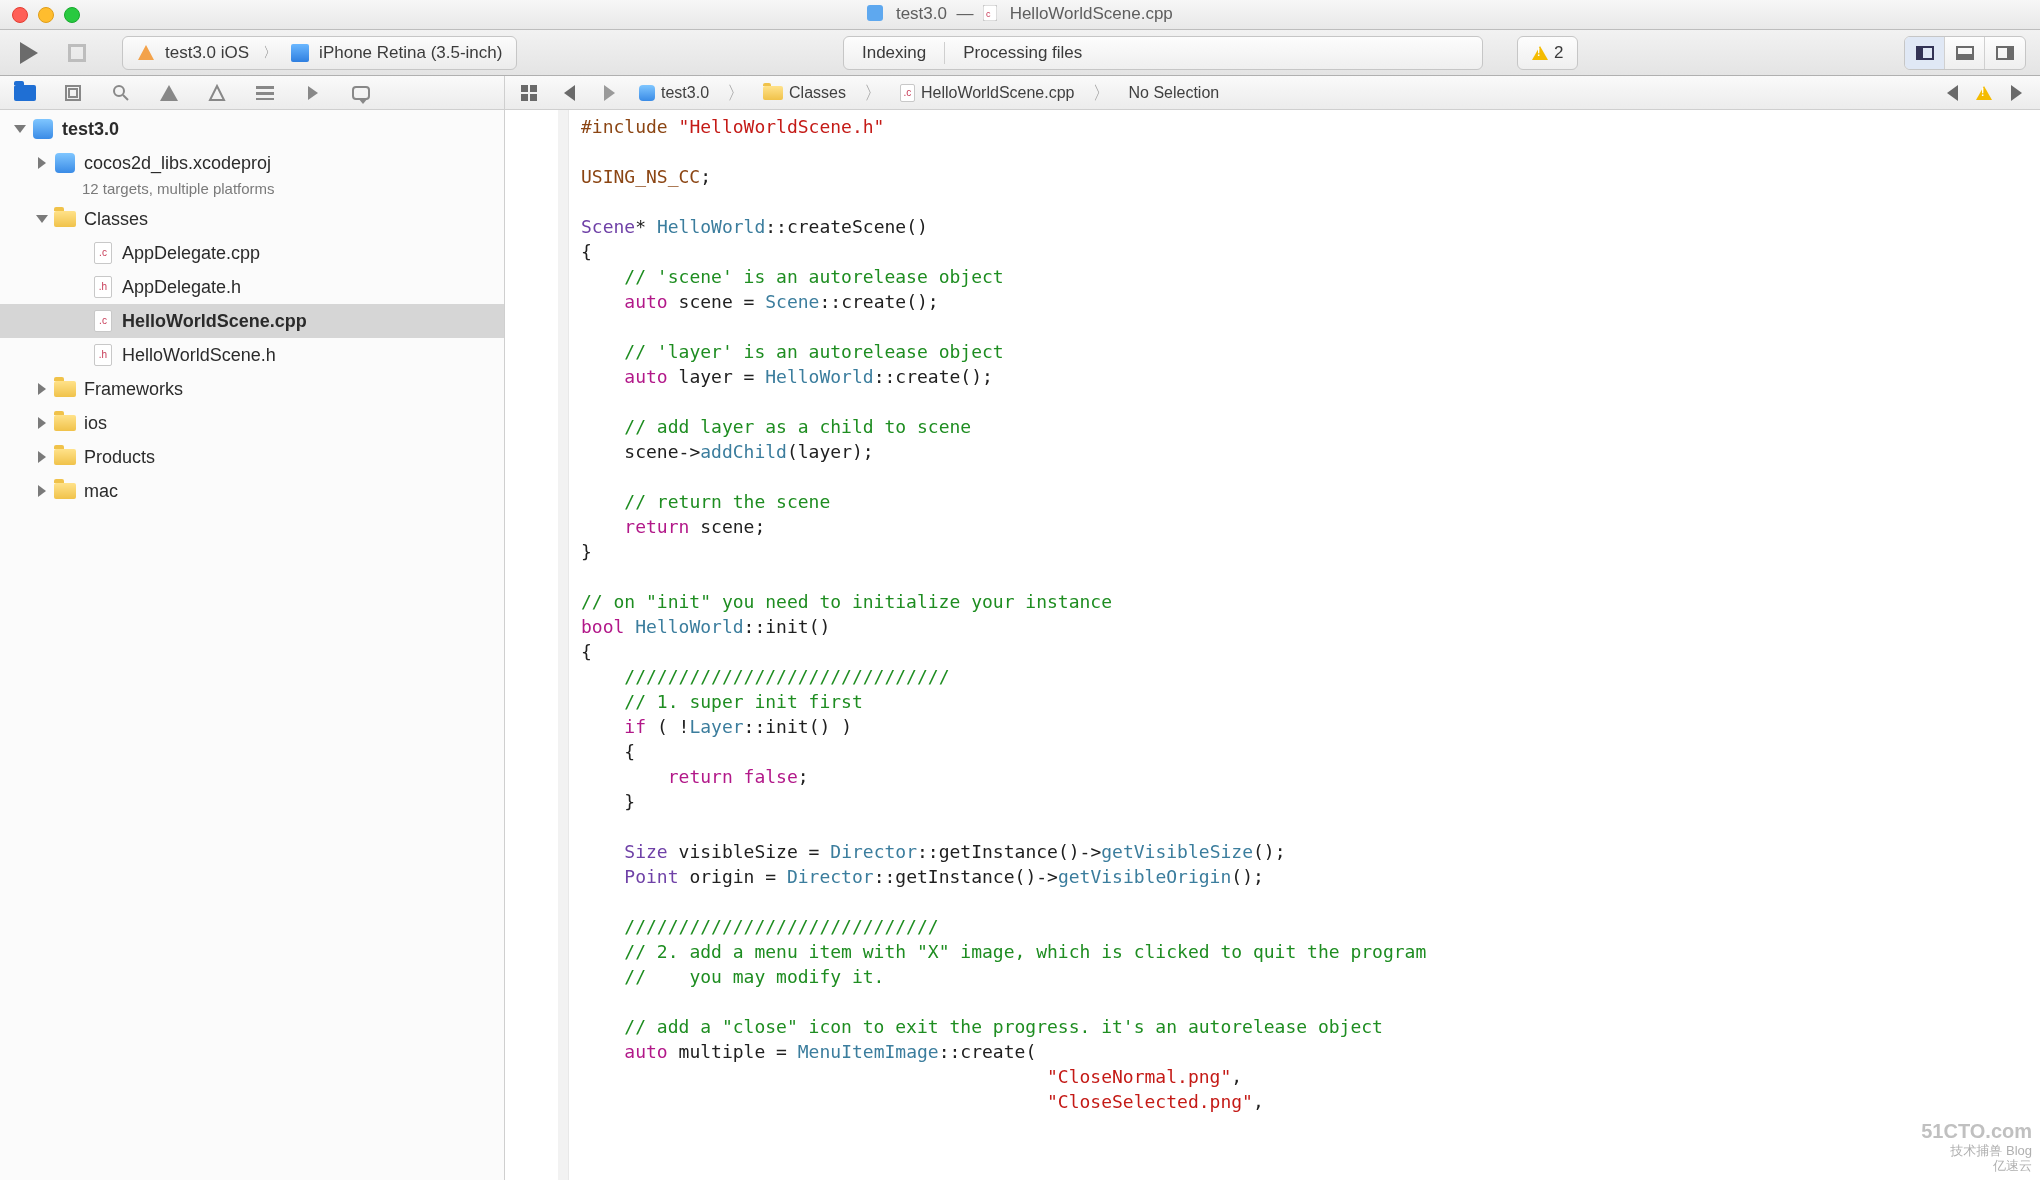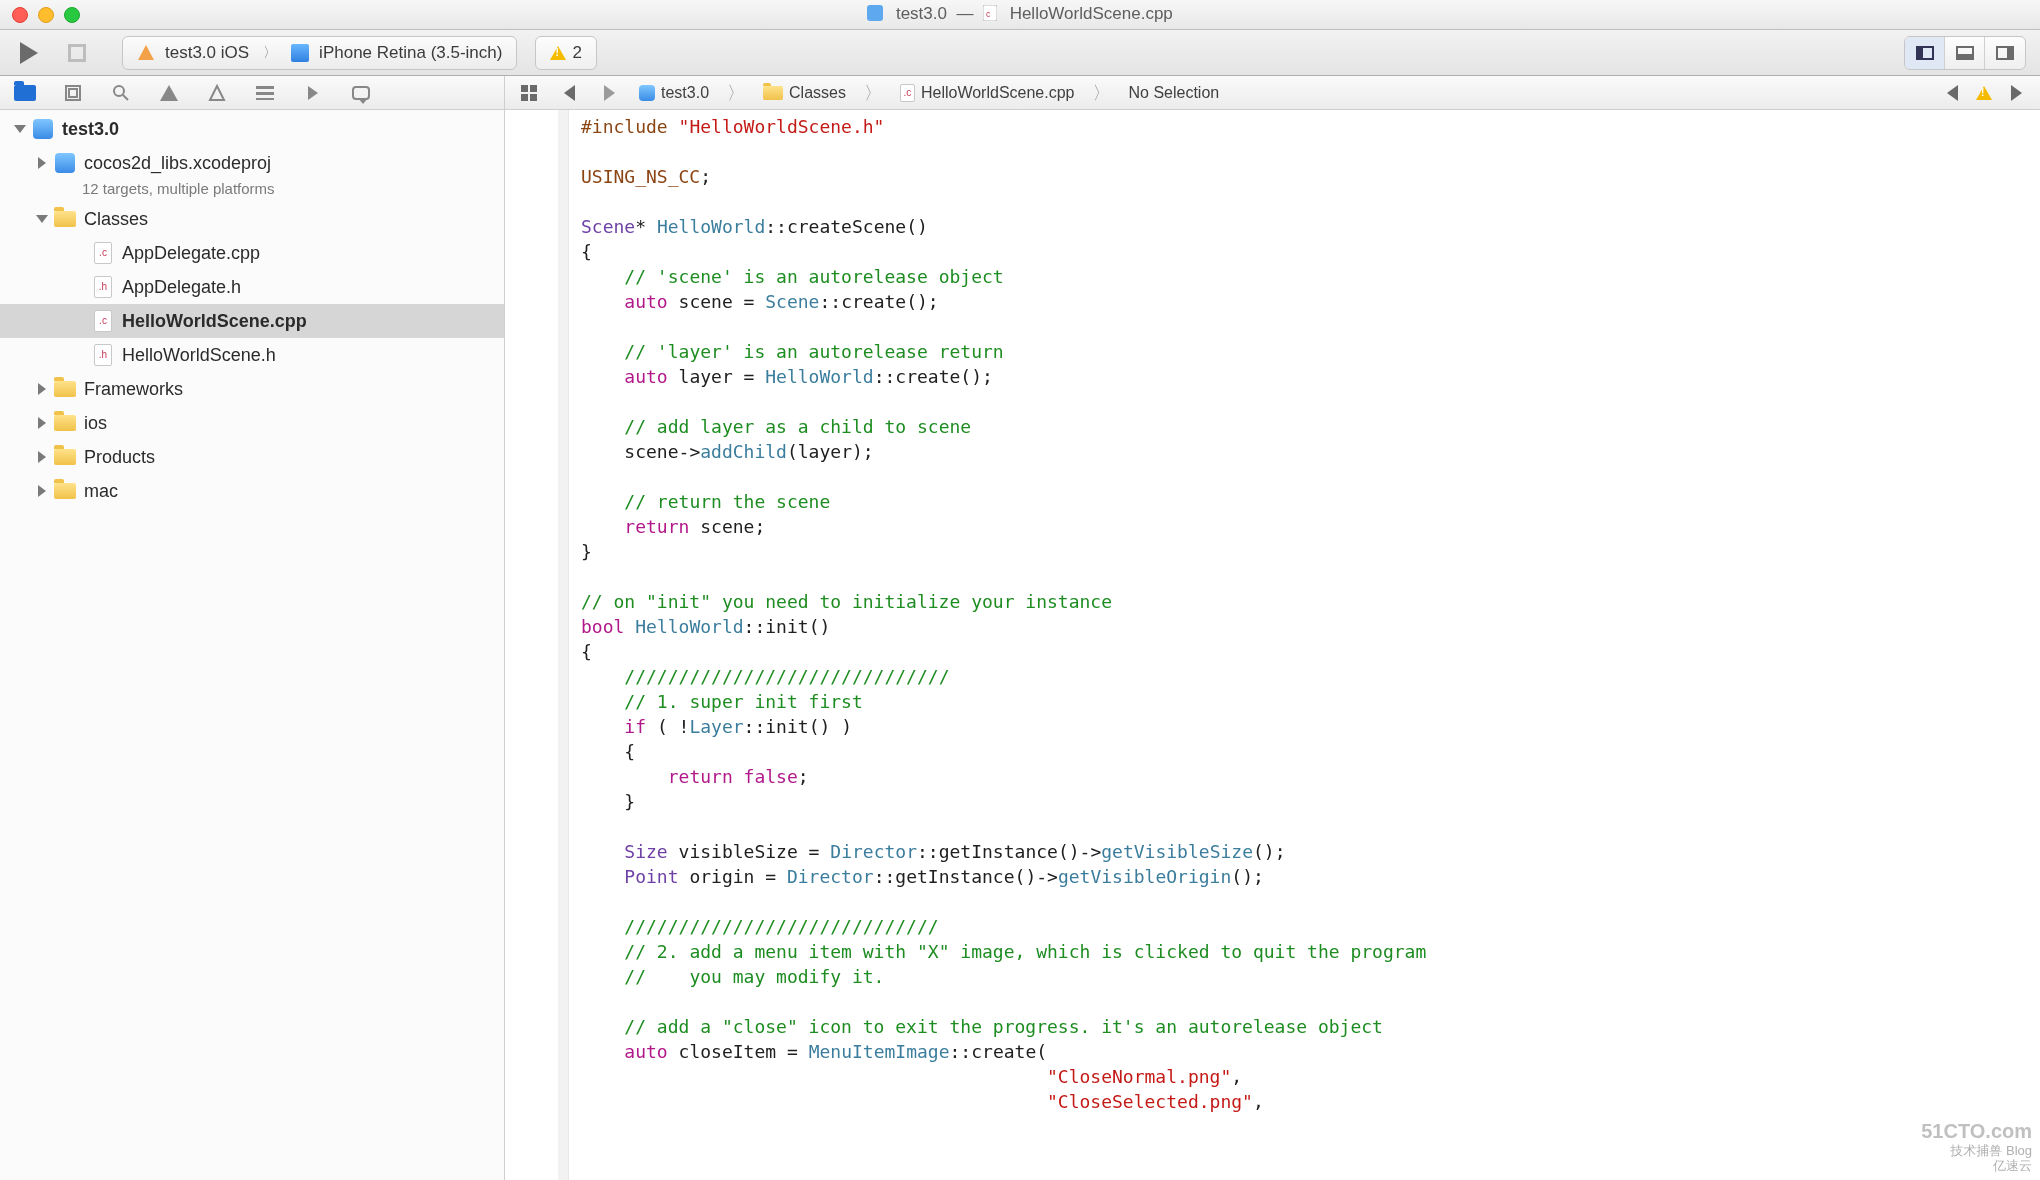--- a/index.html
+++ b/index.html
@@ -305,20 +305,25 @@
       <svg viewBox="0 0 18 18">
           <polygon points="9,1 17,16 1,16" fill="#f3a24a"></polygon>
         </svg>
     </span>
     <span>test3.0 iOS</span>
     <span class="chev">〉</span>
     <span class="dev-icon"></span>
     <span>iPhone Retina (3.5-inch)</span>
   </div>
 
+  <div class="activity">
+    <div class="seg">Indexing</div>
+    <div class="divider"></div>
+    <div class="seg">Processing files</div>
+  </div>
 
   <div class="issues">
     <span class="warn-tri"></span>
     <span>2</span>
   </div>
 
   <div class="view-btns">
     <div class="vbtn active">
         <div class="panel-glyph left"></div>
       </div>
@@ -523,21 +528,21 @@
       </div>
 <div class="code"><span class="tok-pre">#include</span> <span class="tok-str">"HelloWorldScene.h"</span>
 
 <span class="tok-pre">USING_NS_CC</span>;
 
 <span class="tok-type">Scene</span>* <span class="tok-cls">HelloWorld</span>::<span>createScene</span>()
 {
     <span class="tok-com">// 'scene' is an autorelease object</span>
     <span class="tok-kw">auto</span> <span>scene</span> = <span class="tok-cls">Scene</span>::<span>create</span>();
 
-    <span class="tok-com">// 'layer' is an autorelease return</span>
+    <span class="tok-com">// 'layer' is an autorelease object</span>
     <span class="tok-kw">auto</span> <span>layer</span> = <span class="tok-cls">HelloWorld</span>::<span>create</span>();
 
     <span class="tok-com">// add layer as a child to scene</span>
     <span>scene</span>-&gt;<span class="tok-func">addChild</span>(<span>layer</span>);
 
     <span class="tok-com">// return the scene</span>
     <span class="tok-kw">return</span> <span>scene</span>;
 }
 
 <span class="tok-com">// on "init" you need to initialize your instance</span>
@@ -551,21 +556,21 @@
     }
 
     <span class="tok-type">Size</span> <span>visibleSize</span> = <span class="tok-cls">Director</span>::<span>getInstance</span>()-&gt;<span class="tok-func">getVisibleSize</span>();
     <span class="tok-type">Point</span> <span>origin</span> = <span class="tok-cls">Director</span>::<span>getInstance</span>()-&gt;<span class="tok-func">getVisibleOrigin</span>();
 
     <span class="tok-com">/////////////////////////////</span>
     <span class="tok-com">// 2. add a menu item with "X" image, which is clicked to quit the program</span>
     <span class="tok-com">//    you may modify it.</span>
 
     <span class="tok-com">// add a "close" icon to exit the progress. it's an autorelease object</span>
-    <span class="tok-kw">auto</span> <span>closeItem</span> = <span class="tok-cls">MenuItemImage</span>::<span>create</span>(
+    <span class="tok-kw">auto</span> <span>multiple</span> = <span class="tok-cls">MenuItemImage</span>::<span>create</span>(
                                            <span class="tok-str">"CloseNormal.png"</span>,
                                            <span class="tok-str">"CloseSelected.png"</span>,
 </div>
     </div>
   </div>
 </div>
 
 <div class="watermark">
   <div class="big">51CTO.com</div>
   <div>技术捕兽  Blog</div>

